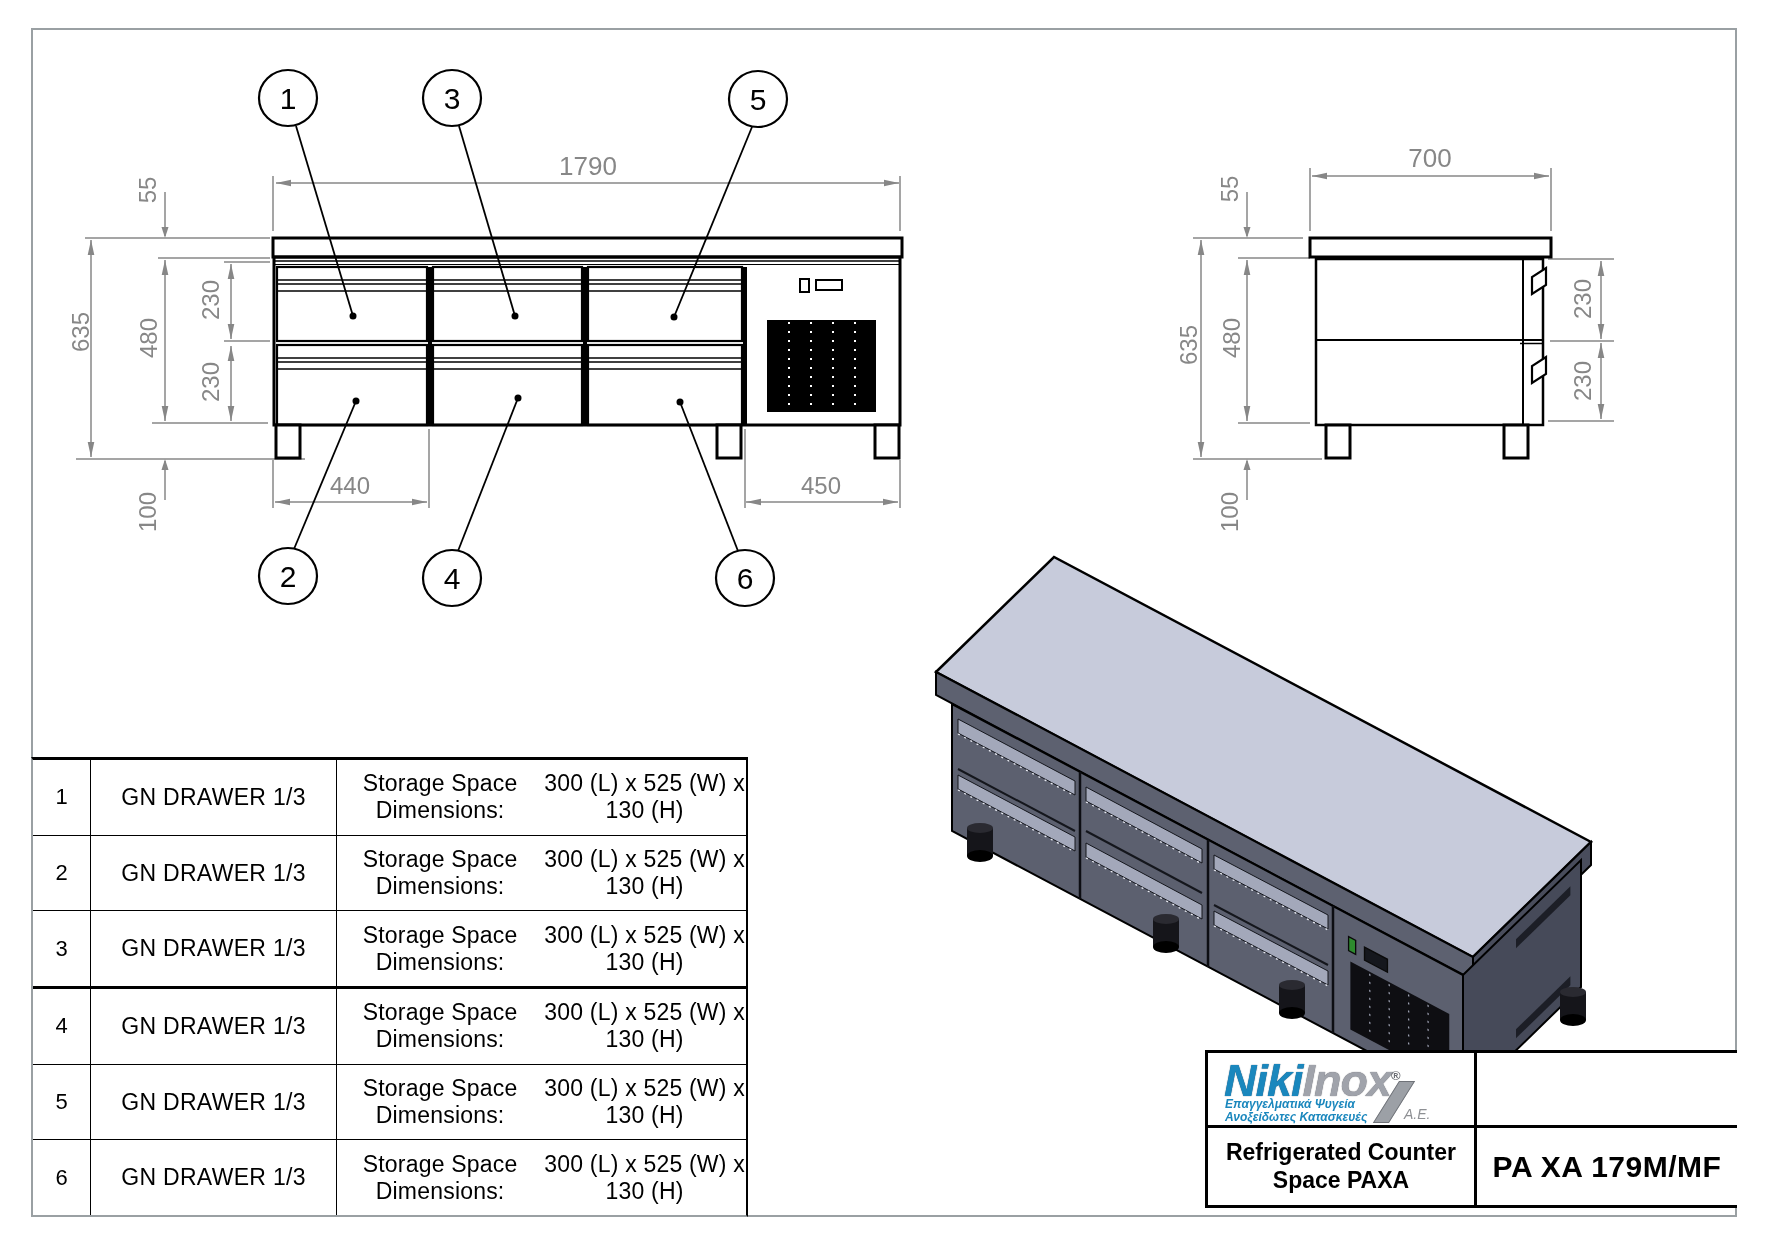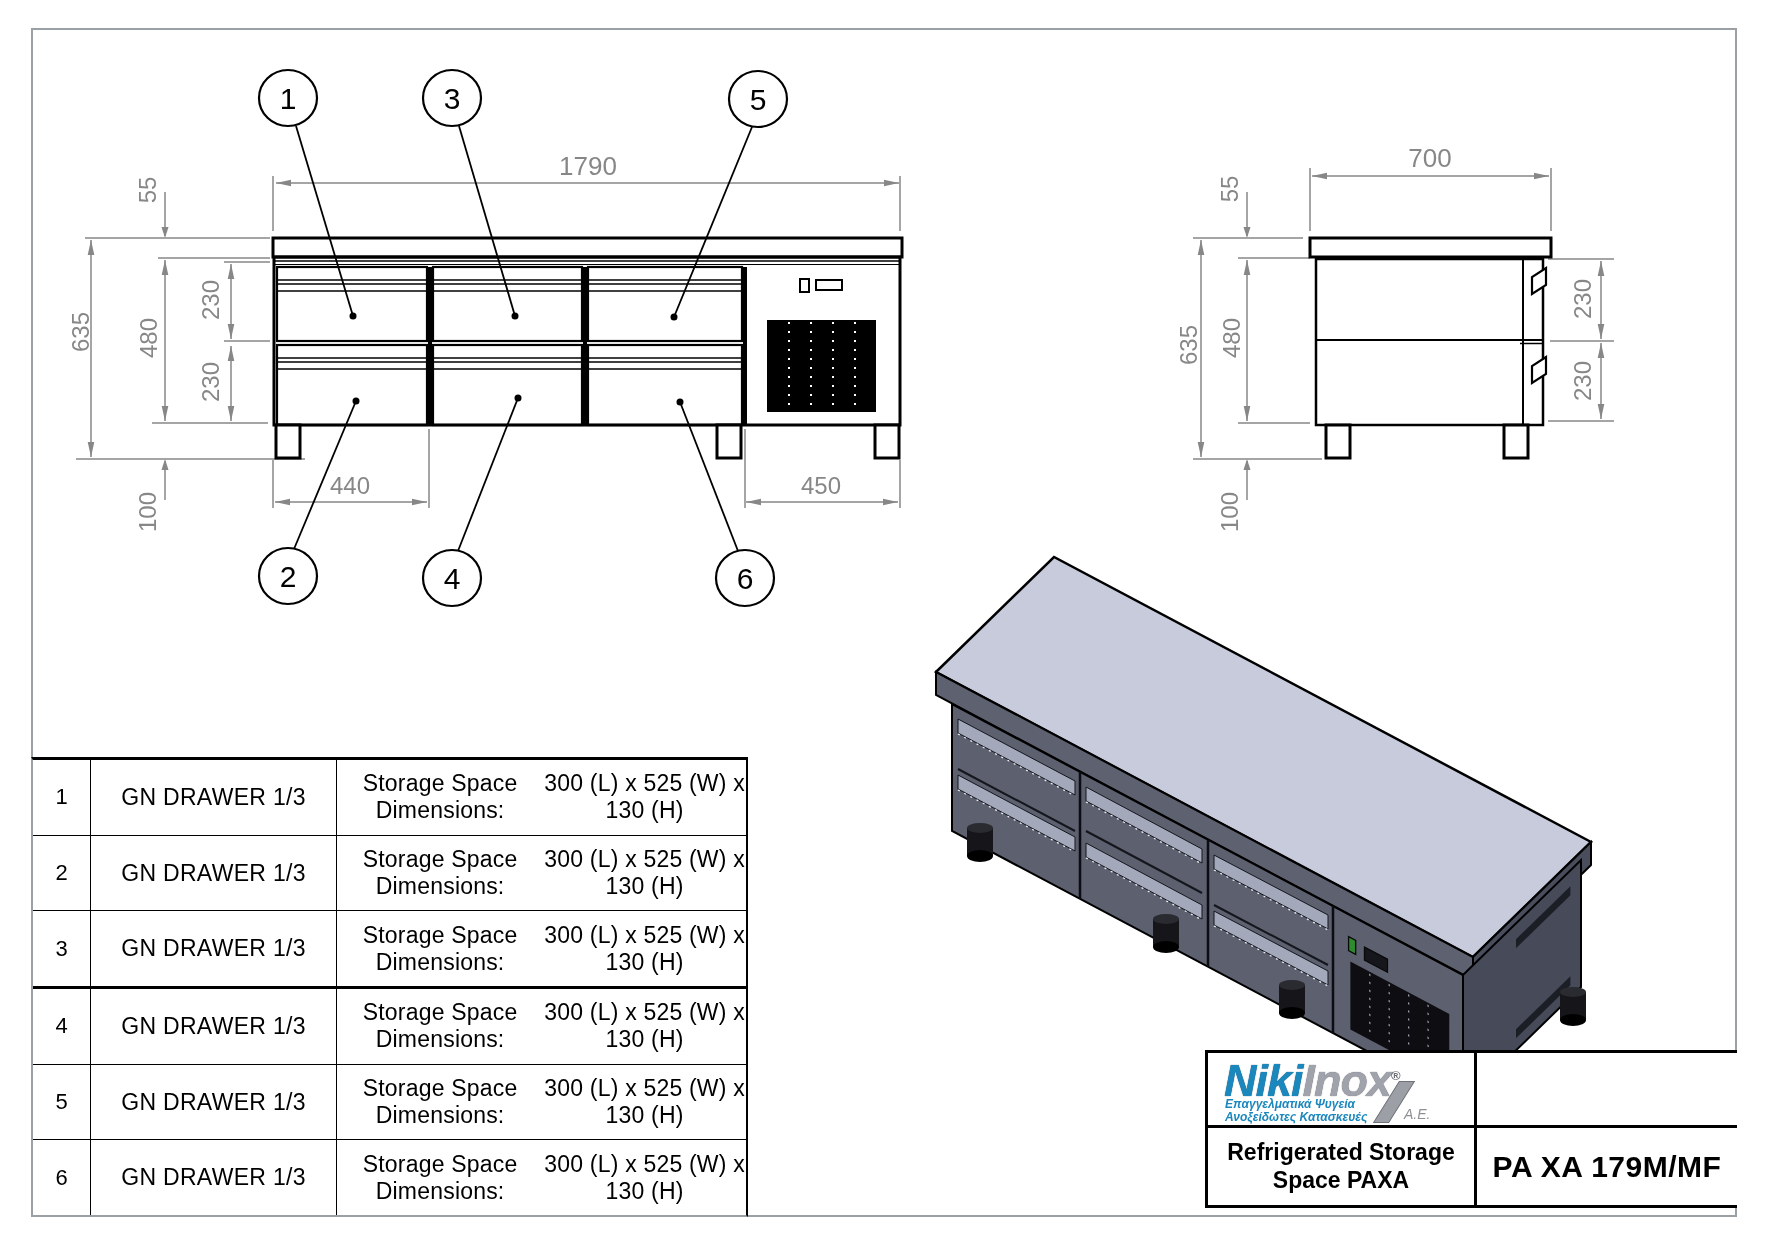--- a/index.html
+++ b/index.html
@@ -393,19 +393,19 @@
         </div>
         <div class="logo-swoosh"></div>
         <div class="logo-tag logo-tag1">Επαγγελματικά Ψυγεία</div>
         <div class="logo-tag logo-tag2">Ανοξείδωτες Κατασκευές</div>
         <div class="logo-ae">Α.Ε.</div>
       </div>
       <div class="tb-empty-cell"></div>
     </div>
     <div class="tb-bottom">
       <div class="tb-product-cell">
-        <span>Refrigerated Storage</span>
+        <span>Refrigerated Counter</span>
         <span>Space PAXA</span>
       </div>
       <div class="tb-model-cell">PA XA 179M/MF</div>
     </div>
   </div>
 </div>
 
 </body></html>

